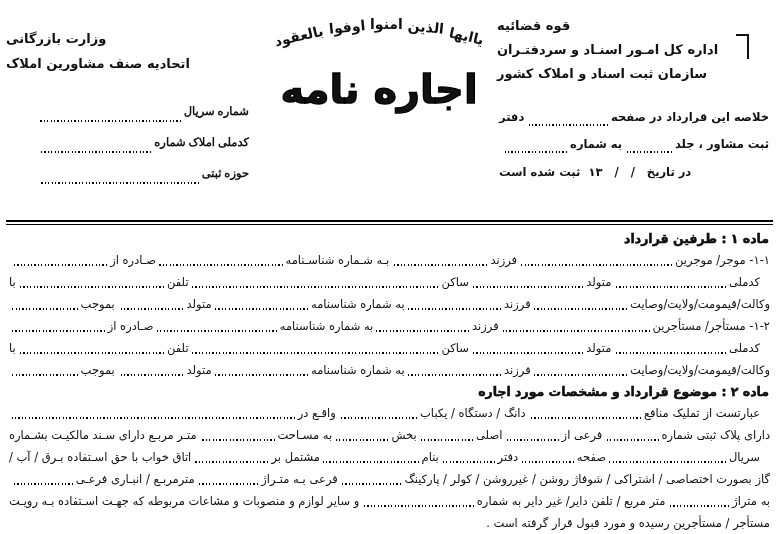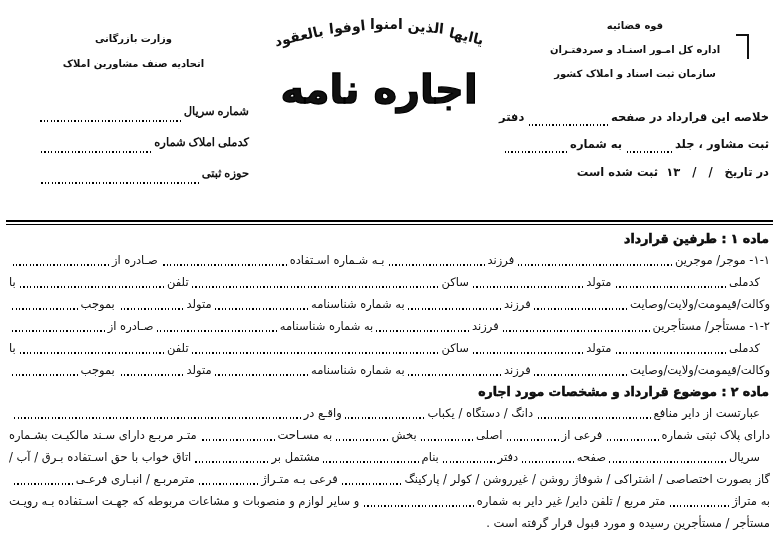--- a/index.html
+++ b/index.html
@@ -7,29 +7,29 @@
        font-family:"DejaVu Sans","Liberation Sans",sans-serif;color:#111;direction:rtl;}
   .page{position:relative;width:779px;height:534px;box-sizing:border-box;padding:6px 6px 0 6px;background:#fff;}
 
   
   .header{display:flex;height:212px;}
   .col{box-sizing:border-box;}
   .col-right{width:276px;padding-top:8px;}
   .col-center{width:236px;text-align:center;}
   .col-left{flex:1;padding-top:20px;}
 
-  .org p{margin:0;text-align:center;font-weight:bold;font-size:10px;line-height:24px;white-space:nowrap;}
+  .org p{margin:0;text-align:left;font-weight:bold;font-size:13px;line-height:24px;white-space:nowrap;}
   .col-left .org p{line-height:25px;}
 
   .regrows{margin-top:18px;font-weight:bold;font-size:11.5px;padding:0 4px 0 2px;}
   .col-left .fieldrows{margin-top:20px;font-weight:bold;font-size:11.5px;padding:0 12px 0 30px;}
 
   .frow{display:flex;align-items:flex-end;line-height:27px;white-space:nowrap;}
   .col-left .frow{line-height:31px;font-family:Liberation Serif, serif;}
-  .frow.plain{display:block;text-align:right;line-height:28px;}
+  .frow.plain{display:block;text-align:left;line-height:28px;}
 
   .dots{flex-grow:var(--g,1);flex-shrink:1;flex-basis:10px;min-width:10px;height:2px;
         margin:0 3px 5px 3px;
         background-image:repeating-linear-gradient(to left,#000 0,#000 1.2px,transparent 1.2px,transparent 3.4px);}
 
   
   .bism{font-weight:bold;font-size:17px;margin-top:6px;}
   .arc{display:flex;flex-direction:row;justify-content:center;gap:5px;height:52px;
        align-items:flex-start;margin-top:10px;font-weight:bold;font-size:14px;white-space:nowrap;}
   .arc span{display:inline-block;}
@@ -124,21 +124,21 @@
   <div class="rule"></div>
 
   <section>
     <div class="sec-head" data-bind="article1.heading">ماده ۱ : طرفین قرارداد</div>
 
     <div class="line">
       <span data-bind="article1.lessor.s1">۱-۱- موجر/ موجرین</span>
       <span class="dots" style="--g:5"></span>
       <span data-bind="article1.lessor.s2">فرزند</span>
       <span class="dots" style="--g:3"></span>
-      <span data-bind="article1.lessor.s3">بـه شـماره اسـتفاده</span>
+      <span data-bind="article1.lessor.s3">بـه شـماره شناسـنامه</span>
       <span class="dots" style="--g:4"></span>
       <span data-bind="article1.lessor.s4">صـادره از</span>
       <span class="dots" style="--g:3"></span>
     </div>
 
     <div class="line ind">
       <span data-bind="article1.lessor_id.s1">کدملی</span>
       <span class="dots" style="--g:3"></span>
       <span data-bind="article1.lessor_id.s2">متولد</span>
       <span class="dots" style="--g:3"></span>
@@ -196,21 +196,21 @@
       <span class="dots" style="--g:2"></span>
       <span data-bind="article1.lessee_agency.s5">بموجب</span>
       <span class="dots" style="--g:2"></span>
     </div>
   </section>
 
   <section>
     <div class="sec-head" data-bind="article2.heading">ماده ۲ : موضوع قرارداد و مشخصات مورد اجاره</div>
 
     <div class="line ind">
-      <span data-bind="article2.subject.s1">عبارتست از دایر منافع</span>
+      <span data-bind="article2.subject.s1">عبارتست از تملیک منافع</span>
       <span class="dots" style="--g:3"></span>
       <span data-bind="article2.subject.s2">دانگ / دستگاه / یکباب</span>
       <span class="dots" style="--g:2"></span>
       <span data-bind="article2.subject.s3">واقـع در</span>
       <span class="dots" style="--g:8"></span>
     </div>
 
     <div class="line">
       <span data-bind="article2.plate.s1">دارای پلاک ثبتی شماره</span>
       <span class="dots" style="--g:2"></span>

